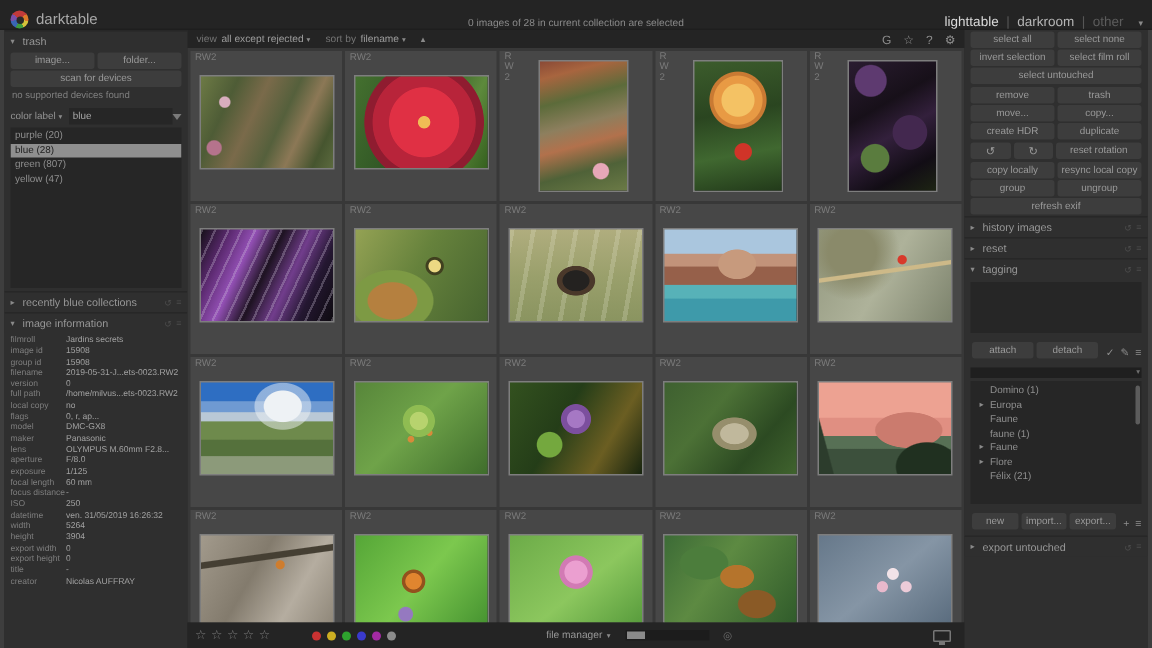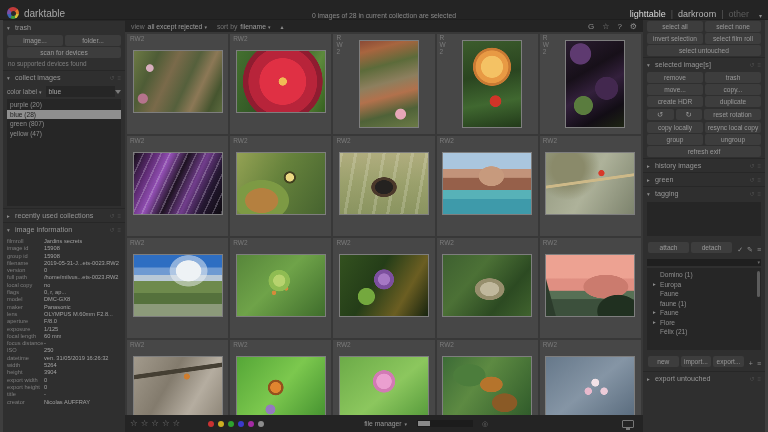--- a/index.html
+++ b/index.html
@@ -155,41 +155,35 @@
         <div class="btnrow">
           <button class="pbtn">image...</button>
           <button class="pbtn">folder...</button>
         </div>
         <div class="btnrow">
           <button class="pbtn">scan for devices</button>
         </div>
       </div>
     <div class="note">no supported devices found</div>
 
-    <div class="sechdr">
-      <span class="arr">▾</span>
-      <span class="ttl">collect images</span>
-      <span class="hic hic-reset"></span>
-      <span class="hic hic-menu"></span>
-    </div>
     <div class="crow">
       <span class="cprop caret">color label</span>
       <span class="cinput">blue</span>
       <span class="funnel"></span>
     </div>
     <div class="clist">
         <div class="citem">purple (20)</div>
         <div class="citem sel">blue (28)</div>
         <div class="citem">green (807)</div>
         <div class="citem">yellow (47)</div>
       </div>
 
     <div class="sechdr">
       <span class="arr">▸</span>
-      <span class="ttl">recently used collections</span>
+      <span class="ttl">recently blue collections</span>
       <span class="hic hic-reset"></span>
       <span class="hic hic-menu"></span>
     </div>
 
     <div class="sechdr">
       <span class="arr">▾</span>
       <span class="ttl">image information</span>
       <span class="hic hic-reset"></span>
       <span class="hic hic-menu"></span>
     </div>
@@ -420,26 +414,20 @@
         </div>
         <div class="btnrow">
           <button class="pbtn">invert selection</button>
           <button class="pbtn">select film roll</button>
         </div>
         <div class="btnrow">
           <button class="pbtn">select untouched</button>
         </div>
       </div>
 
-    <div class="sechdr">
-      <span class="arr">▾</span>
-      <span class="ttl">selected image[s]</span>
-      <span class="hic hic-reset"></span>
-      <span class="hic hic-menu"></span>
-    </div>
     <div>
         <div class="btnrow">
           <button class="pbtn">remove</button>
           <button class="pbtn">trash</button>
         </div>
         <div class="btnrow">
           <button class="pbtn">move...</button>
           <button class="pbtn">copy...</button>
         </div>
         <div class="btnrow">
@@ -469,21 +457,21 @@
       </div>
 
     <div class="sechdr">
       <span class="arr">▸</span>
       <span class="ttl">history images</span>
       <span class="hic hic-reset"></span>
       <span class="hic hic-menu"></span>
     </div>
     <div class="sechdr">
       <span class="arr">▸</span>
-      <span class="ttl">green</span>
+      <span class="ttl">reset</span>
       <span class="hic hic-reset"></span>
       <span class="hic hic-menu"></span>
     </div>
 
     <div class="sechdr">
       <span class="arr">▾</span>
       <span class="ttl">tagging</span>
       <span class="hic hic-reset"></span>
       <span class="hic hic-menu"></span>
     </div>

